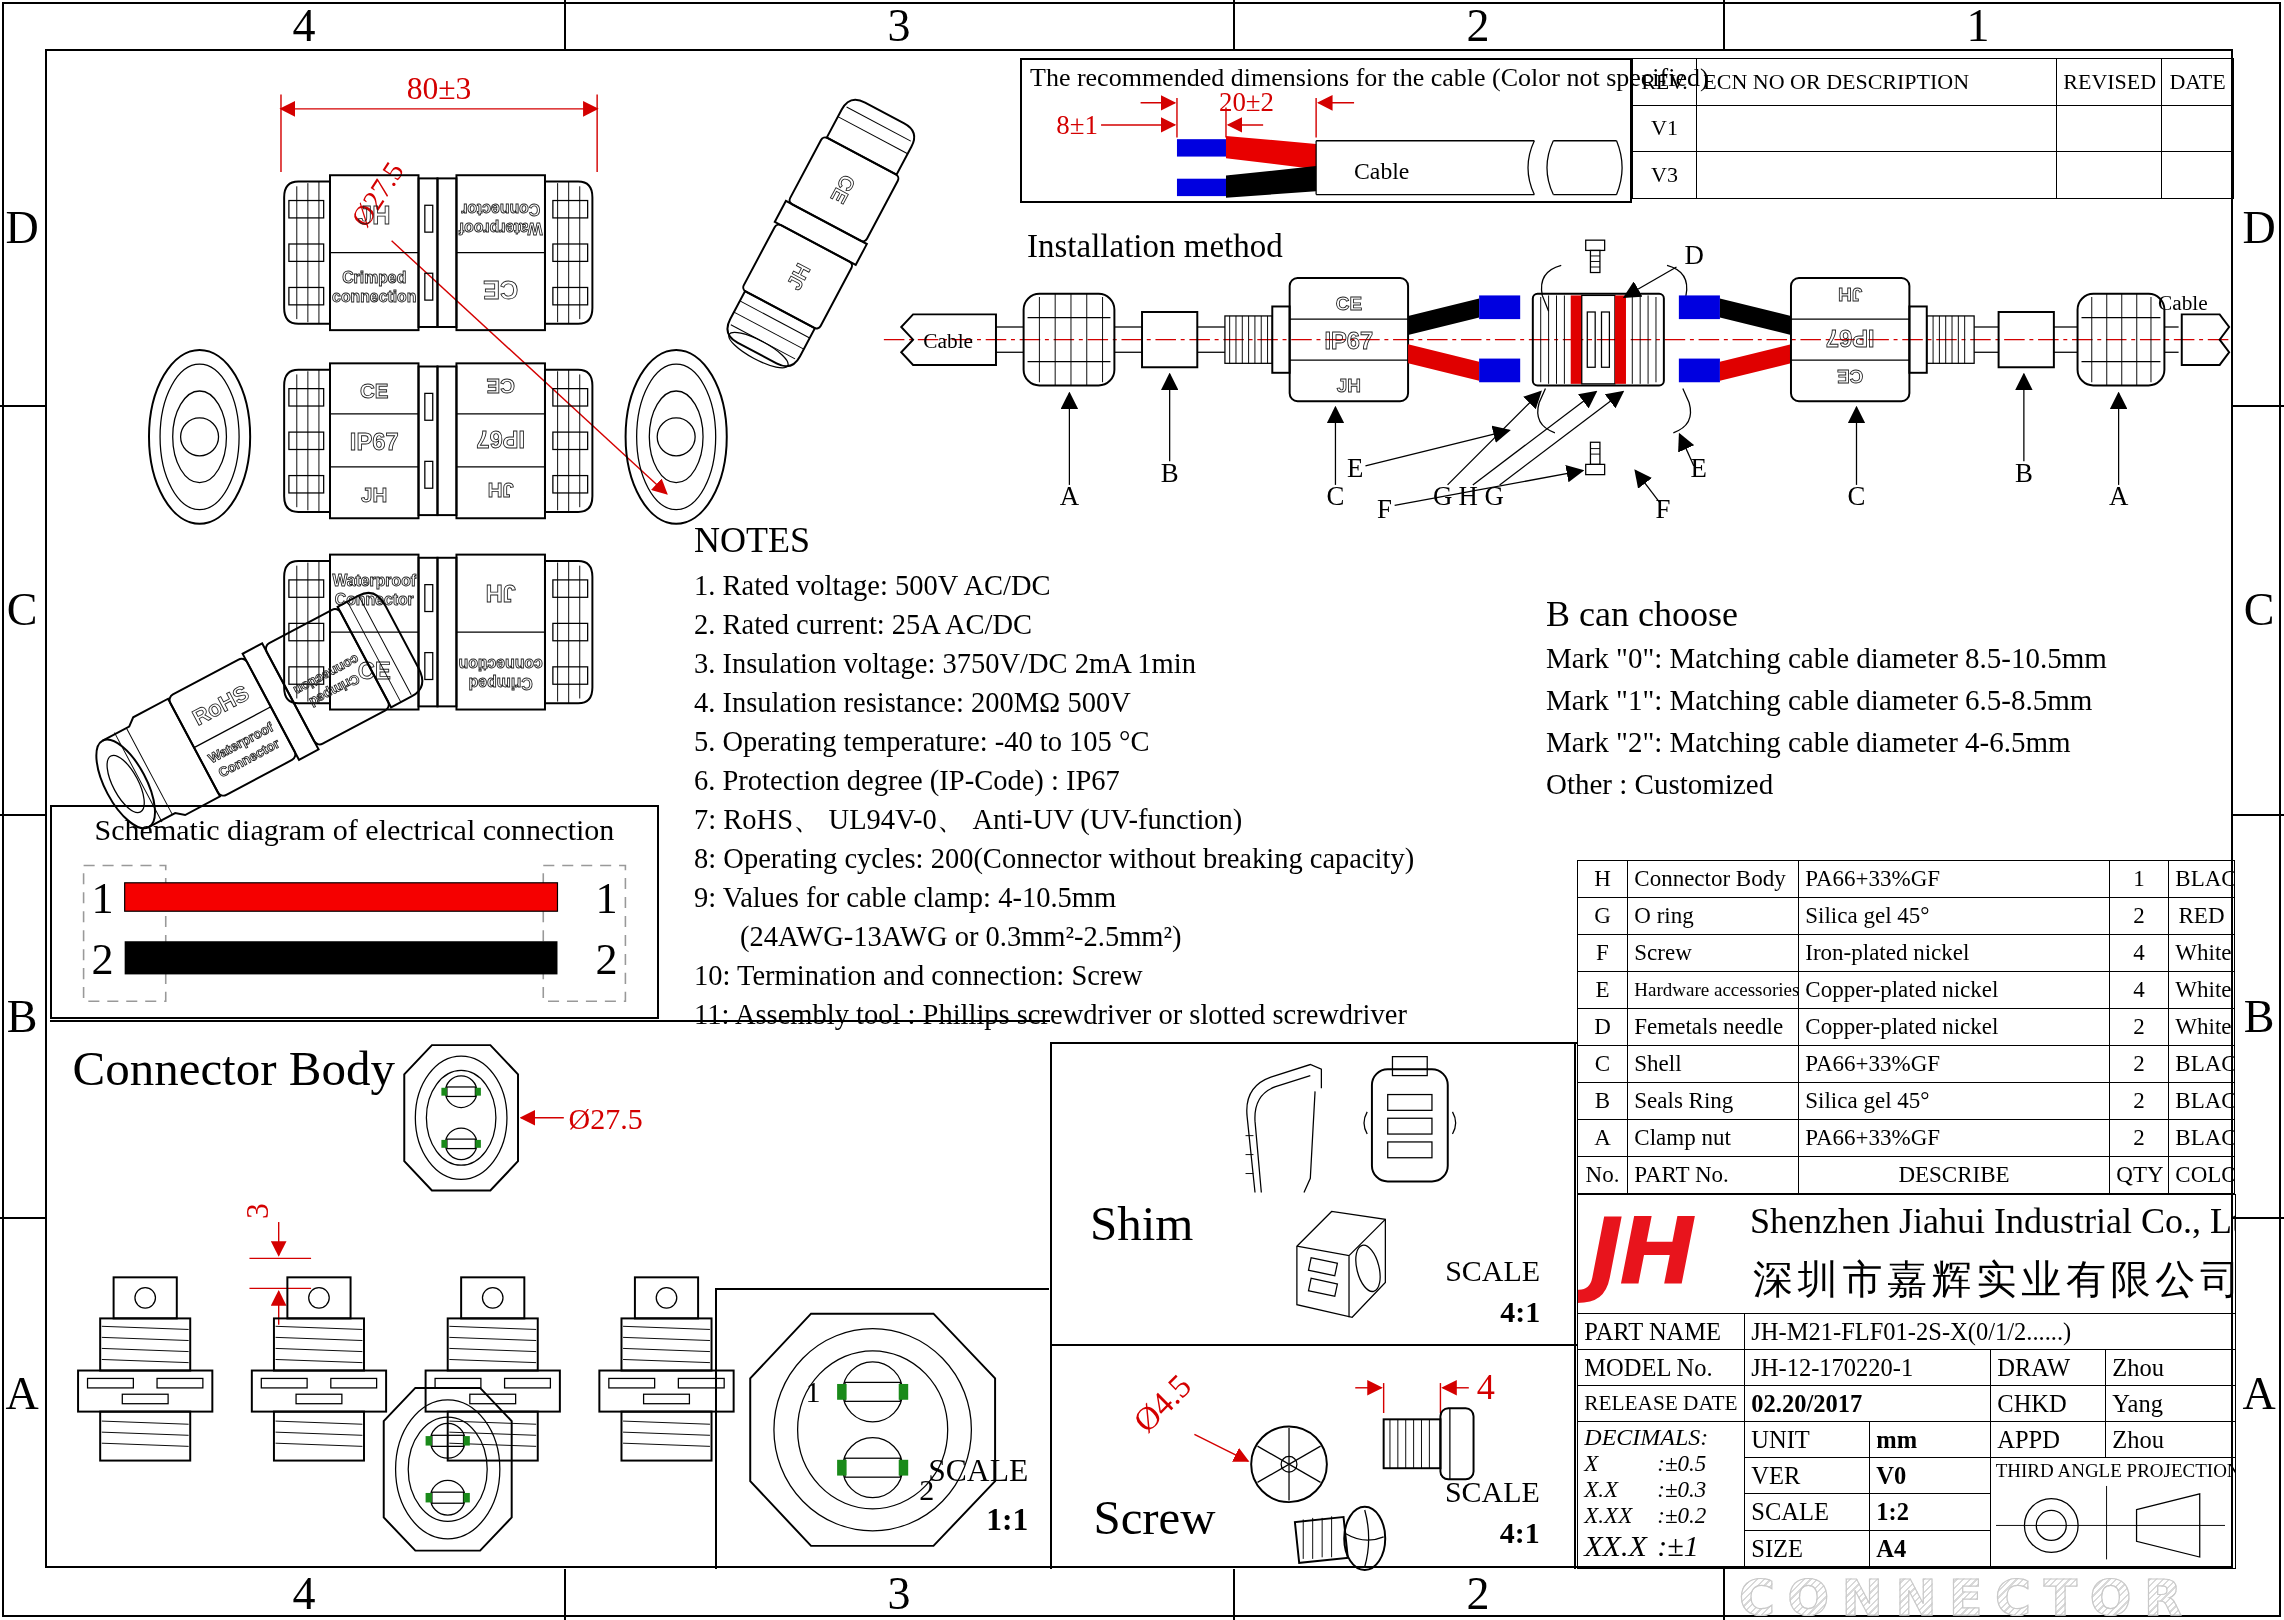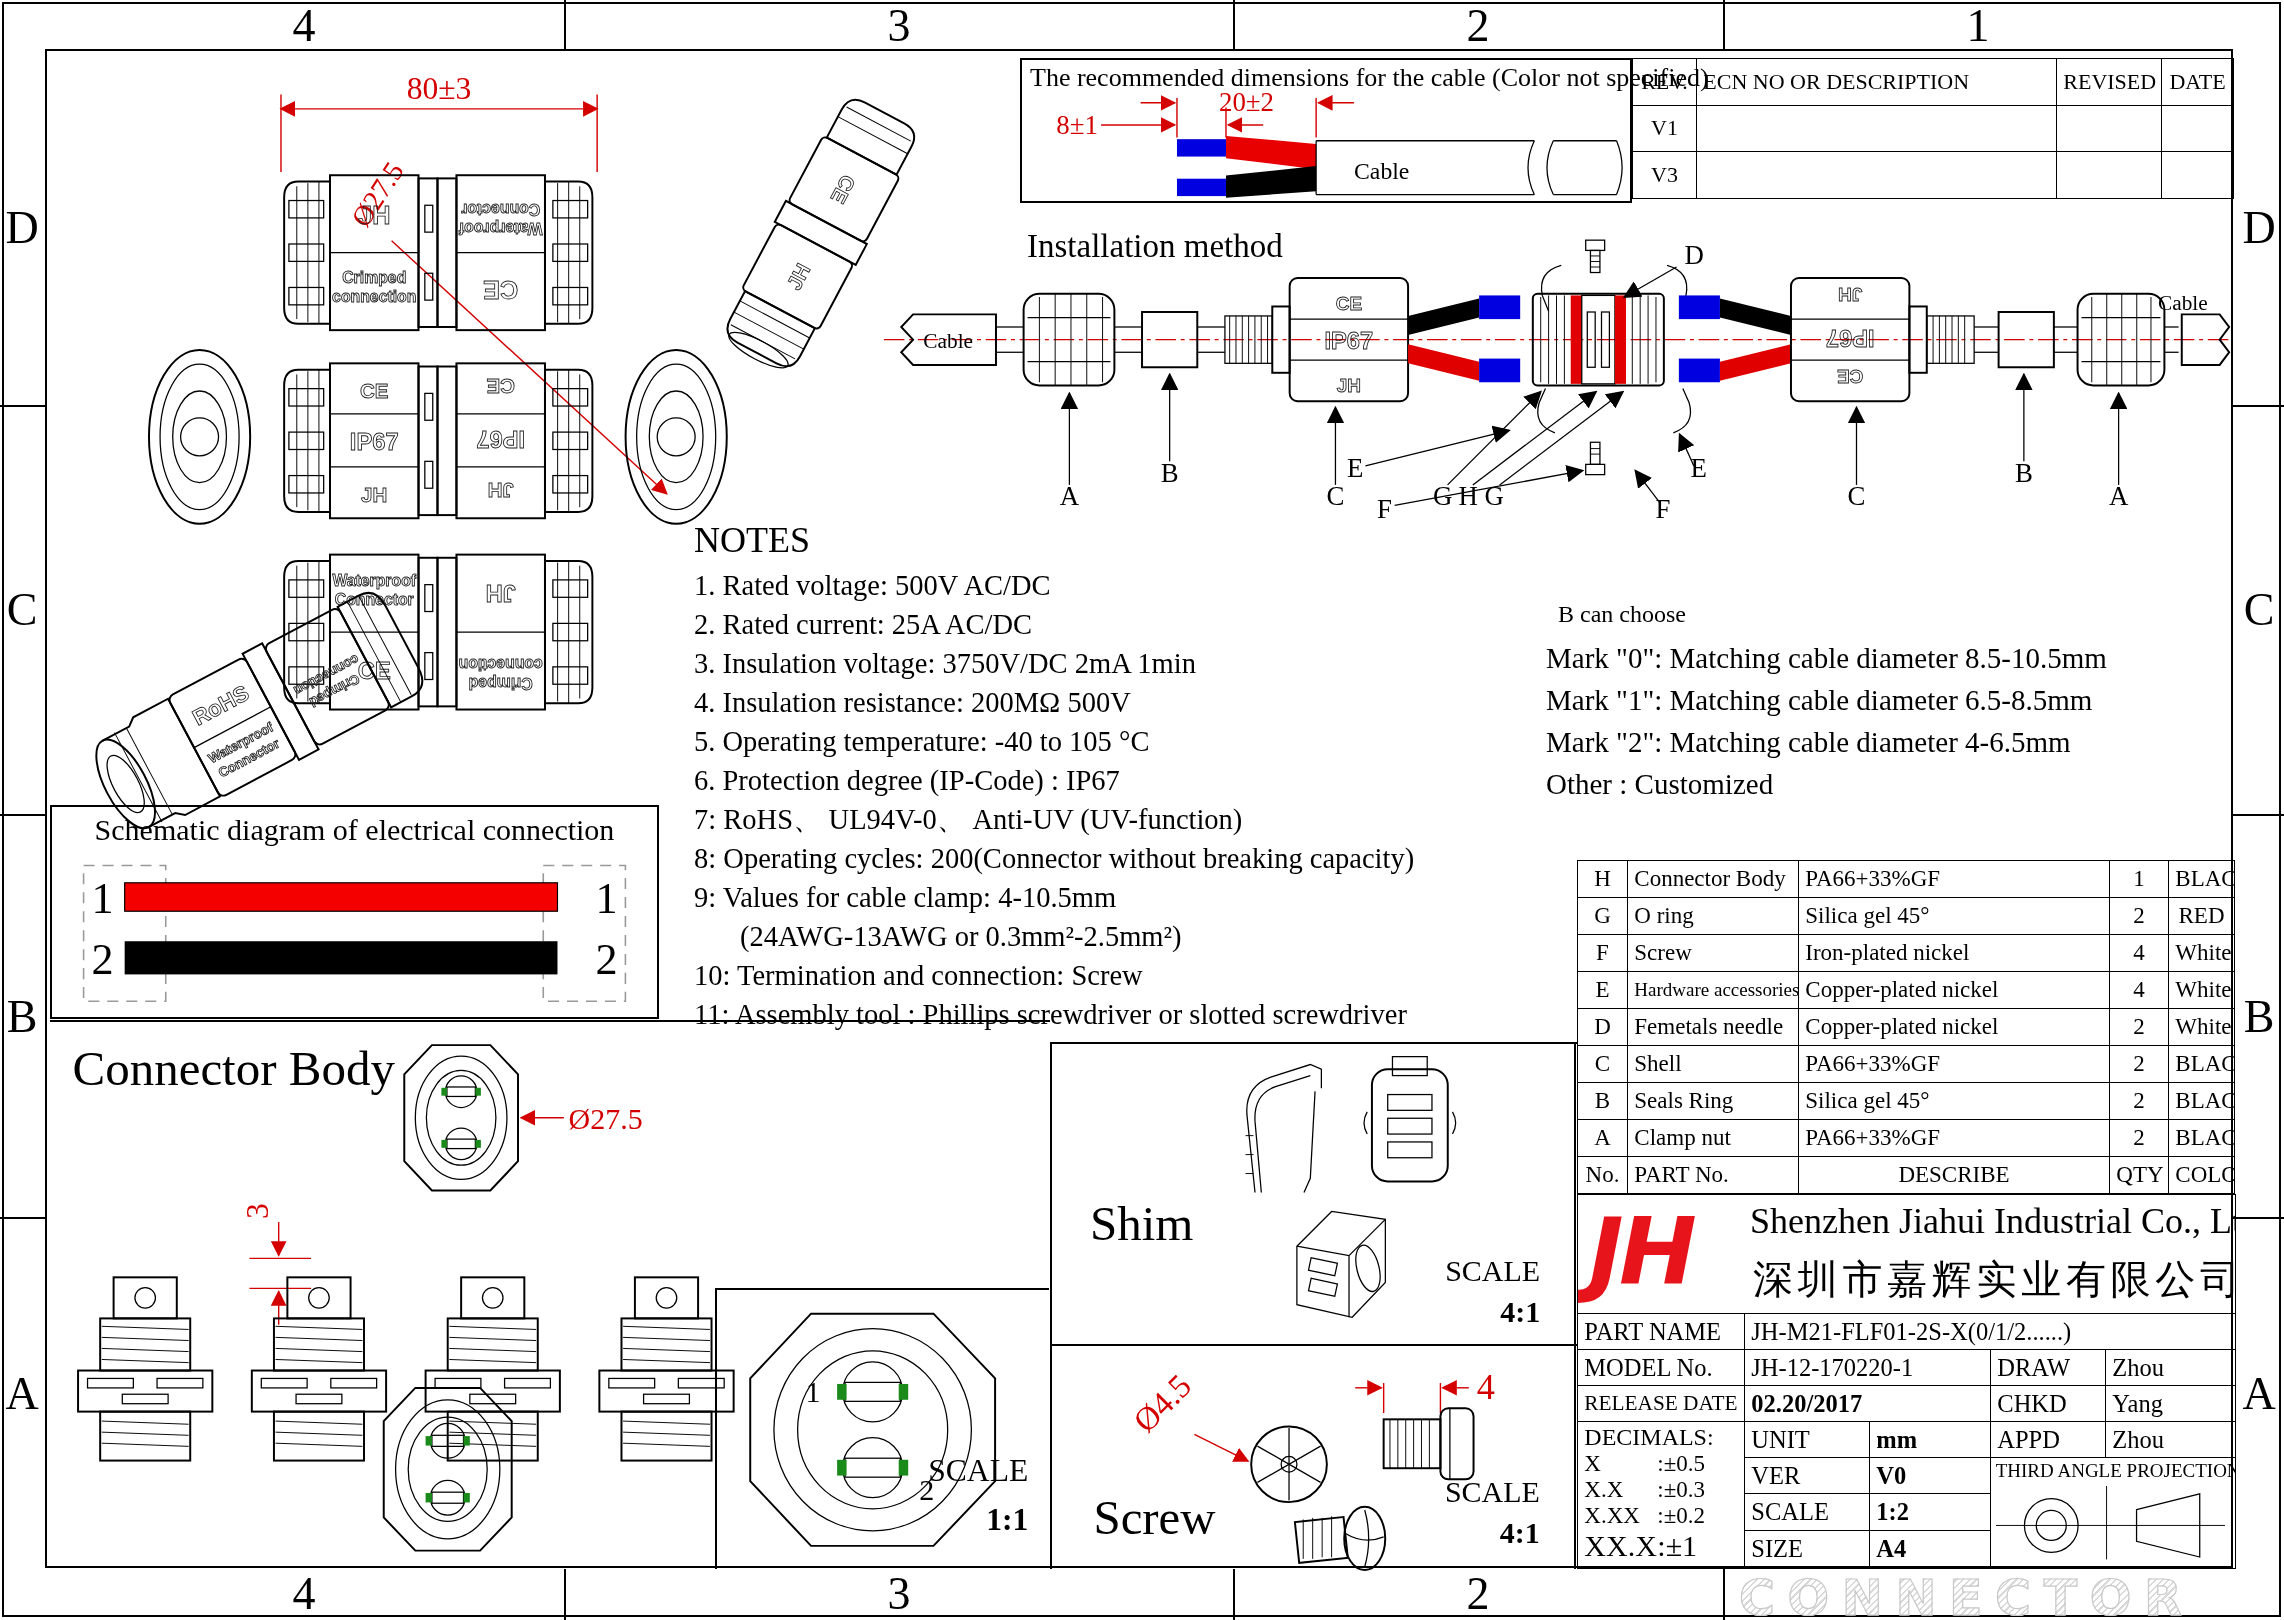--- a/index.html
+++ b/index.html
@@ -524,21 +524,21 @@
     <div>6. Protection degree (IP-Code) : IP67</div>
     <div>7: RoHS、 UL94V-0、 Anti-UV (UV-function)</div>
     <div>8: Operating cycles: 200(Connector without breaking capacity)</div>
     <div>9: Values for cable clamp:  4-10.5mm</div>
     <div class="cont">(24AWG-13AWG or 0.3mm²-2.5mm²)</div>
     <div>10: Termination and connection: Screw</div>
     <div>11: Assembly tool : Phillips screwdriver or slotted screwdriver</div>
   </div>
 
   <div class="abs" id="bchoose" style="left:1546px;top:591px;">
-    <div style="font-size:24px;line-height:46px;margin-left:12px;">B can choose</div>
+    <div style="font-size:36px;line-height:46px;">B can choose</div>
     <div>Mark "0": Matching cable diameter 8.5-10.5mm</div>
     <div>Mark "1": Matching cable diameter 6.5-8.5mm</div>
     <div>Mark "2": Matching cable diameter 4-6.5mm</div>
     <div>Other : Customized</div>
   </div>
 
   <div class="frame" style="left:50px;top:805px;width:605px;height:210px;">
     <div style="position:absolute;left:0;top:6.3px;width:100%;text-align:center;font-size:30px;">Schematic diagram of electrical connection</div>
     <svg style="left:0;top:52px;" width="605" height="155" viewBox="0 0 766 196">
       <rect x="40" y="8" width="104" height="172" fill="none" stroke="#999" stroke-width="2" stroke-dasharray="14 10"></rect>
@@ -866,21 +866,21 @@
       <td>DRAW</td>
       <td>Zhou</td>
     </tr>
     <tr style="height:36px;">
       <td style="font-size:21.3px;margin-left:25px;">RELEASE DATE</td>
       <td colspan="2" class="bold" style="font-size:24.5px;">02.20/2017</td>
       <td>CHKD</td>
       <td>Yang</td>
     </tr>
     <tr style="height:36px;">
-      <td rowspan="4" style="vertical-align:top;padding-top:1.6px;">
+      <td rowspan="4" style="vertical-align:top;padding-top:1.6px;font-style:italic;">
         <div style="font-size:24px;">DECIMALS:</div>
         <div style="font-size:23px;"><span style="display:inline-block;width:73px;">X</span><span>:±0.5</span></div>
         <div style="font-size:23px;"><span style="display:inline-block;width:73px;">X.X</span><span>:±0.3</span></div>
         <div style="font-size:23px;"><span style="display:inline-block;width:73px;">X.XX</span><span>:±0.2</span></div>
         <div style="font-size:30px;"><span style="display:inline-block;width:73px;">XX.X</span><span>:±1</span></div>
       </td>
       <td>UNIT</td>
       <td class="bold">mm</td>
       <td>APPD</td>
       <td>Zhou</td>

